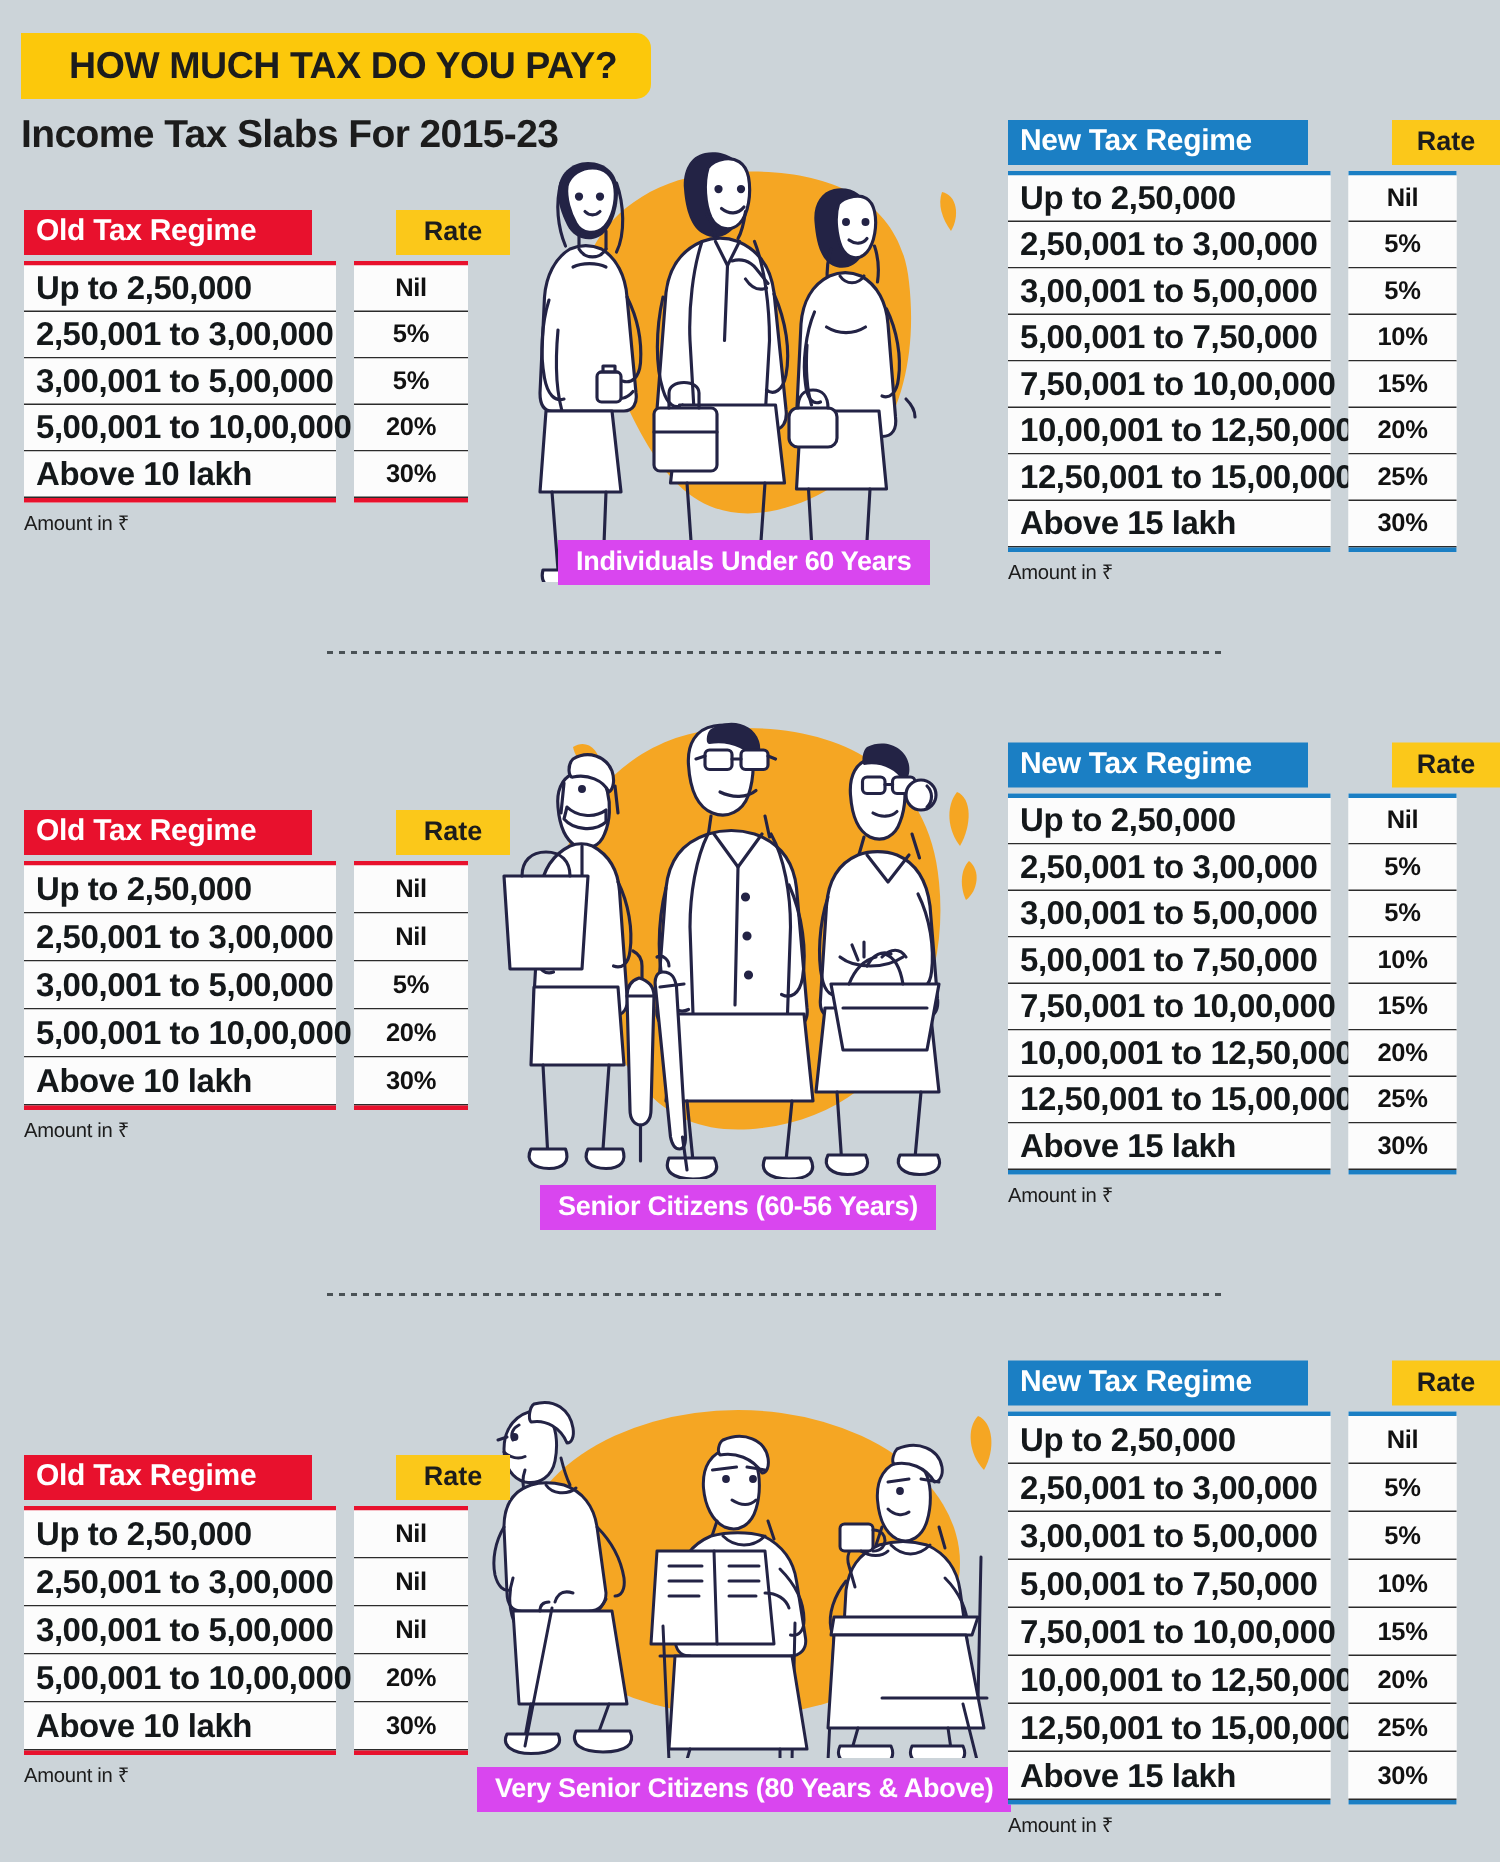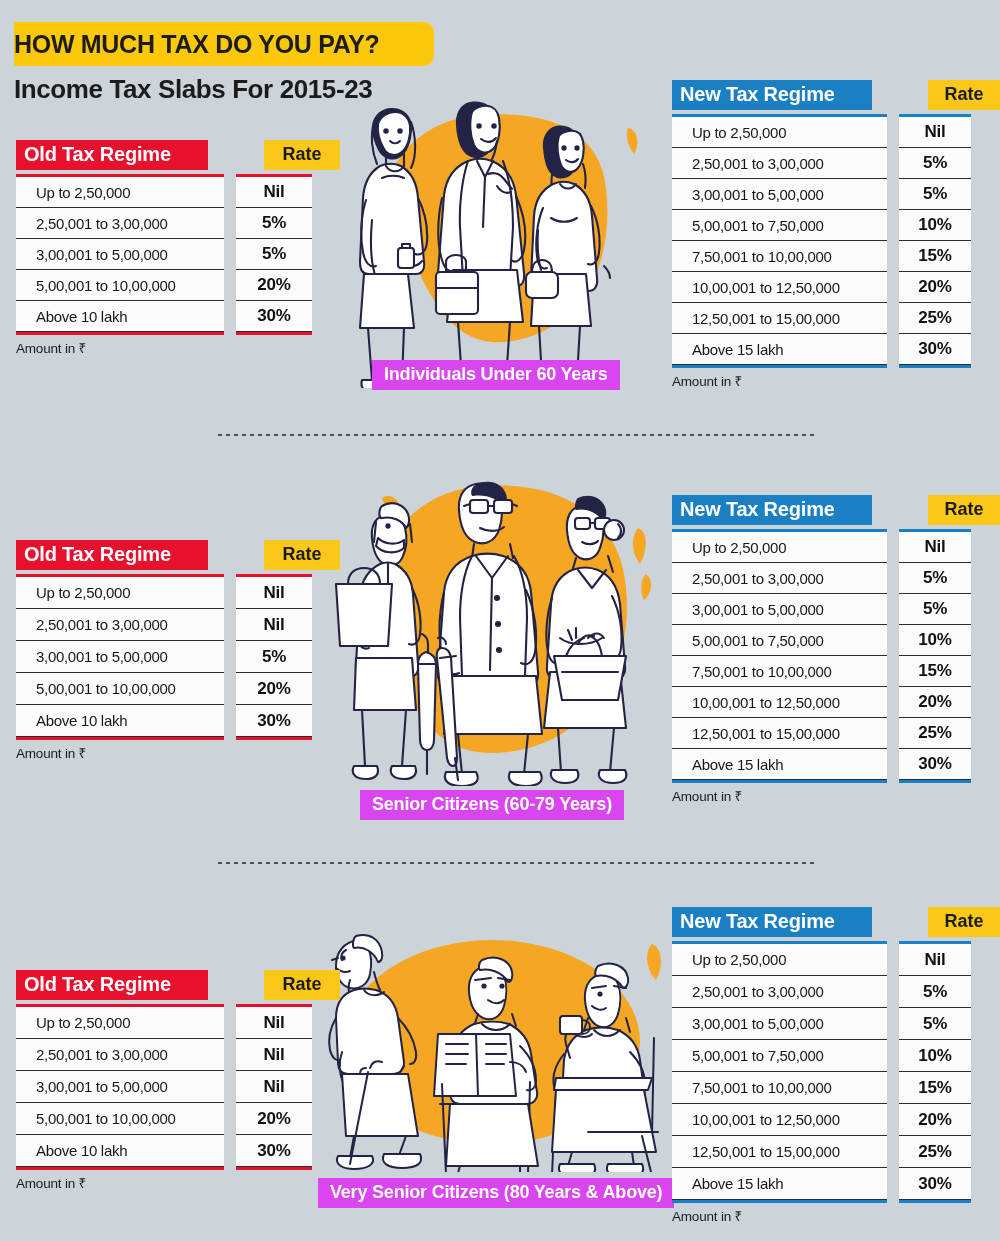--- a/index.html
+++ b/index.html
@@ -13,21 +13,21 @@
 
   
   .hdr-banner {
     position: absolute; left: 14px; top: 22px;
     width: 420px; height: 44px;
     background: #FCC80B;
     border-radius: 0 10px 10px 0;
     display: flex; align-items: center;
   }
   .hdr-banner span {
-    padding-left: 0;
+    padding-left: 32px;
     font-size: 25px; font-weight: 700; color: #1c1c1c;
     letter-spacing: -0.3px;
   }
   .hdr-sub {
     position: absolute; left: 14px; top: 74px;
     font-size: 26px; font-weight: 700; color: #1c1c1c;
     letter-spacing: -0.4px;
   }
 
   
@@ -57,22 +57,22 @@
   .topbar { height: 3px; }
   .topbar.old { background: #E8112D; }
   .topbar.new { background: #1B7FC4; }
   .row {
     display: flex; align-items: center;
     border-bottom: 1.6px solid #2b2b2b;
     background: #fcfcfc;
   }
   .row:last-child { border-bottom: none; }
   .slab-cell {
-    font-size: 15px; color: #14181a; padding-left: 20px;
-    letter-spacing: -0.3px; white-space: nowrap;
+    font-size: 22px; color: #14181a; padding-left: 8px;
+    letter-spacing: -0.3px; white-space: nowrap; font-weight: bold;
   }
   .rate-cell {
     font-size: 17px; font-weight: 700; color: #111;
     width: 100%; text-align: center; letter-spacing: -0.2px;
   }
   .botbar { height: 3px; }
   .botbar.old { background: #E8112D; }
   .botbar.new { background: #1B7FC4; }
   .amount-note {
     font-size: 13.5px; color: #1c1c1c; margin-top: 4px;
@@ -371,21 +371,21 @@
         <path d="M270 304 c-4 8 3 13 13 13 c11 0 16-5 12-13Z" fill="#fff"></path>
 
         <path d="M224 190 l72 0 l-8 44 l-56 0Z" fill="#fff"></path>
         <path d="M232 206 l56 0"></path>
         <path d="M236 190 c4-10 10-16 18-18 M272 190 c-2-12-6-18-12-20"></path>
         <path d="M248 178 c4-8 10-10 16-8 M258 172 c6-6 12-6 16 0"></path>
         <path d="M242 174 l-4-10 M246 172 l0-10"></path>
       </g>
     </svg>
   </div>
-  <div class="caption" style="left:360px; top:790px;">Senior Citizens (60-79 Years)</div>
+  <div class="caption" style="left:360px; top:790px;">Senior Citizens (60-56 Years)</div>
 
   <div class="tbl" style="left:16px; top:540px;">
     <div class="head-row">
       <div class="regime-title old" style="width:192px;">Old Tax Regime</div>
       <div class="gap"></div>
       <div class="rate-title" style="width:76px;">Rate</div>
     </div>
     <div class="cols" style="margin-top:4px;">
       <div class="col-slab" style="width:208px;">
         <div class="topbar old"></div>

